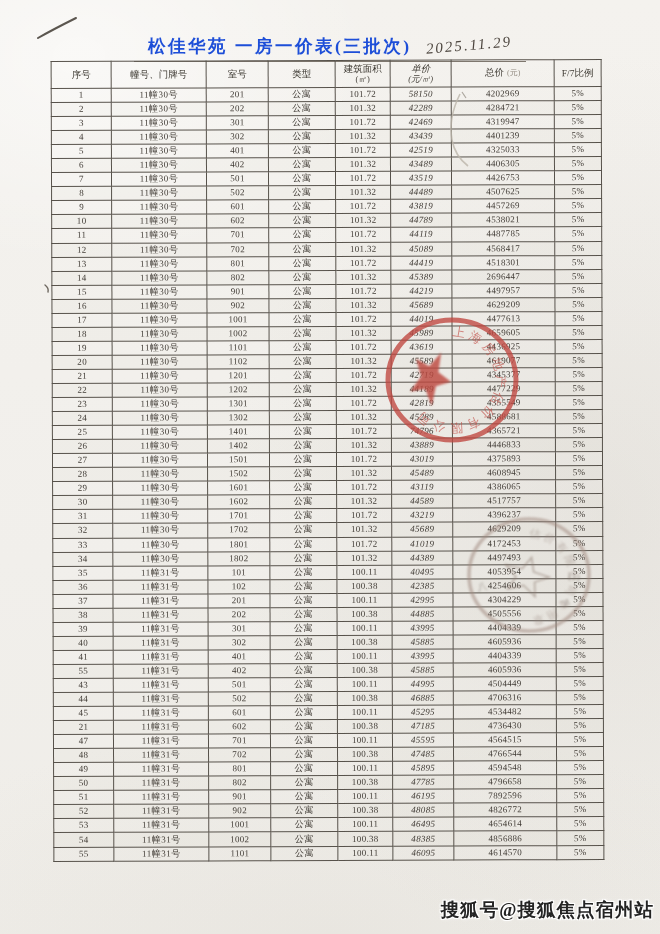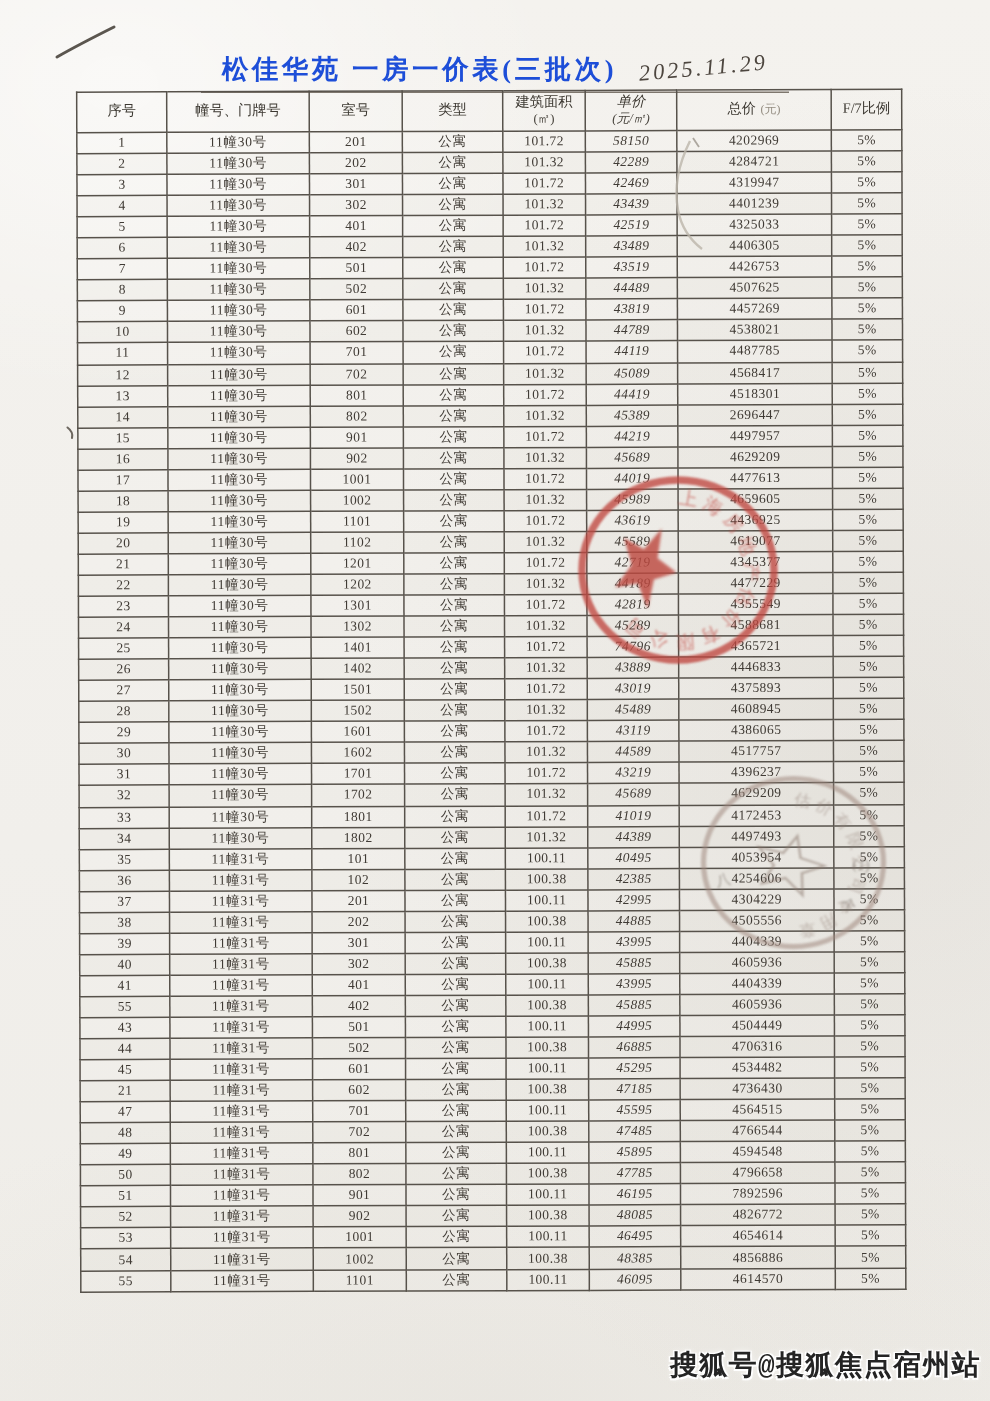--- a/index.html
+++ b/index.html
@@ -49,21 +49,21 @@
   .c4{width:54px;} .c5{width:60px;font-style:italic;} .c6{width:102px;} .c7{width:46px;}
   th .sub{display:block;font-size:8.5px;color:#45413a;}
   th.c6 .sub{display:inline;font-size:8px;color:#938c81;margin-left:3px;}
   th.c5{border-bottom:3px solid #2b2722;}
   td.c1,td.c3{letter-spacing:.5px;}
   tbody tr:nth-child(even) td{background:rgba(120,112,100,.025);}
   
   .overlay{position:absolute;pointer-events:none;}
   .watermark{
     position:absolute;right:6px;bottom:12px;
-    font-family:Liberation Mono, monospace;
+    font-family:Liberation Serif, serif;
     font-weight:bold;font-size:18.5px;letter-spacing:1px;color:#242424;
     text-shadow:-1px -1px 0 #fff,1px -1px 0 #fff,-1px 1px 0 #fff,1px 1px 0 #fff,0 0 4px #fff;
   }
 </style>
 </head>
 <body>
 
 <div class="page">
 
   <svg class="overlay" style="left:30px;top:10px;" width="60" height="35" viewBox="0 0 60 35">

